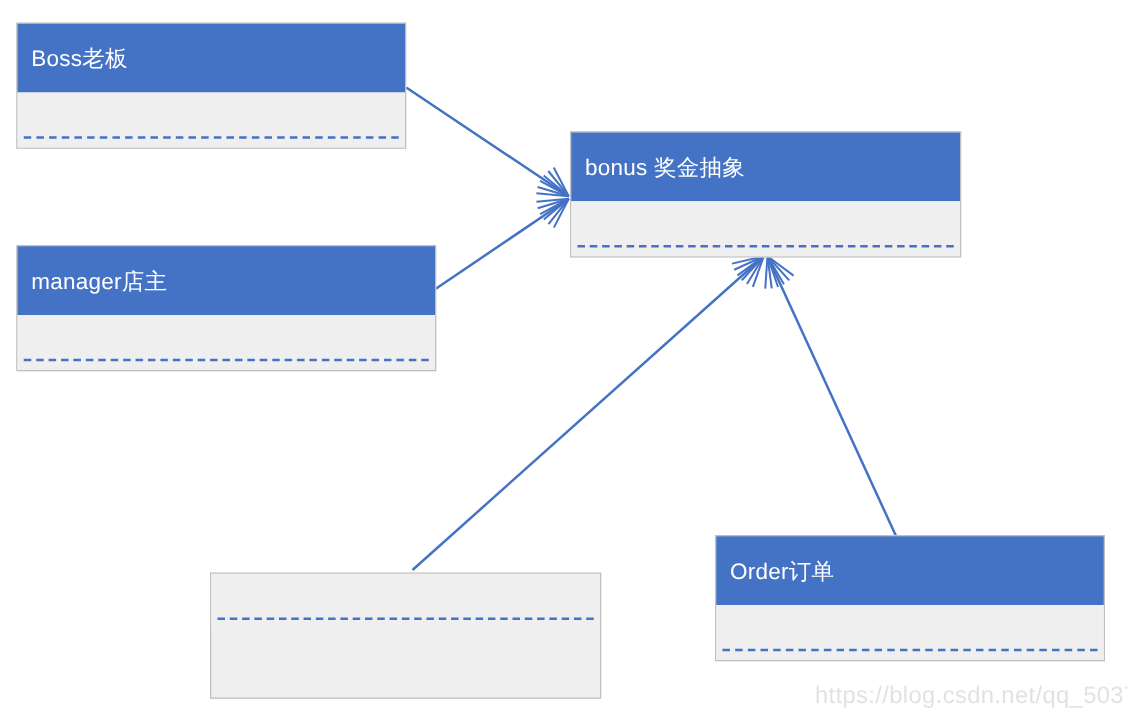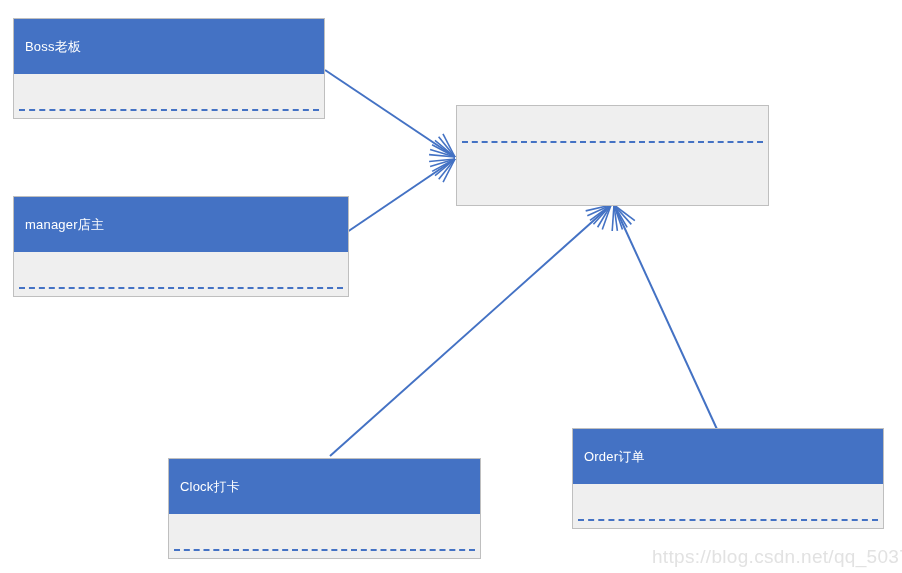--- a/index.html
+++ b/index.html
@@ -30,21 +30,21 @@
     position: absolute;
     box-sizing: border-box;
     border: 1px solid #bfbfbf;
     background: #efefef;
     box-shadow: 0 0 0 0 rgba(0,0,0,0);
   }
   .uml-header {
     box-sizing: border-box;
     background: #4472c4;
     color: #ffffff;
-    font-size: 13px;
+    font-size: 18px;
     line-height: 1;
     display: flex;
     align-items: center;
     padding-left: 11px;
     letter-spacing: .2px;
   }
   .uml-body {
     position: relative;
     box-sizing: border-box;
     background: #efefef;
@@ -118,26 +118,26 @@
           <div class="uml-divider"></div>
         </div>
       </div>
       <div class="uml-class" style="left: 13px; top: 196px; width: 336px; height: 101px;">
         <div class="uml-header" style="height: 55px;">manager店主</div>
         <div class="uml-body" style="height: 44px;">
           <div class="uml-divider"></div>
         </div>
       </div>
       <div class="uml-class" style="left: 456px; top: 105px; width: 313px; height: 101px;">
+        <div class="uml-header" style="height: 55px;">bonus 奖金抽象</div>
         <div class="uml-body" style="height: 44px;">
           <div class="uml-divider"></div>
         </div>
       </div>
       <div class="uml-class" style="left: 168px; top: 458px; width: 313px; height: 101px;">
-        <div class="uml-header" style="height: 55px;">Clock打卡</div>
         <div class="uml-body" style="height: 44px;">
           <div class="uml-divider"></div>
         </div>
       </div>
       <div class="uml-class" style="left: 572px; top: 428px; width: 312px; height: 101px;">
         <div class="uml-header" style="height: 55px;">Order订单</div>
         <div class="uml-body" style="height: 44px;">
           <div class="uml-divider"></div>
         </div>
       </div>

